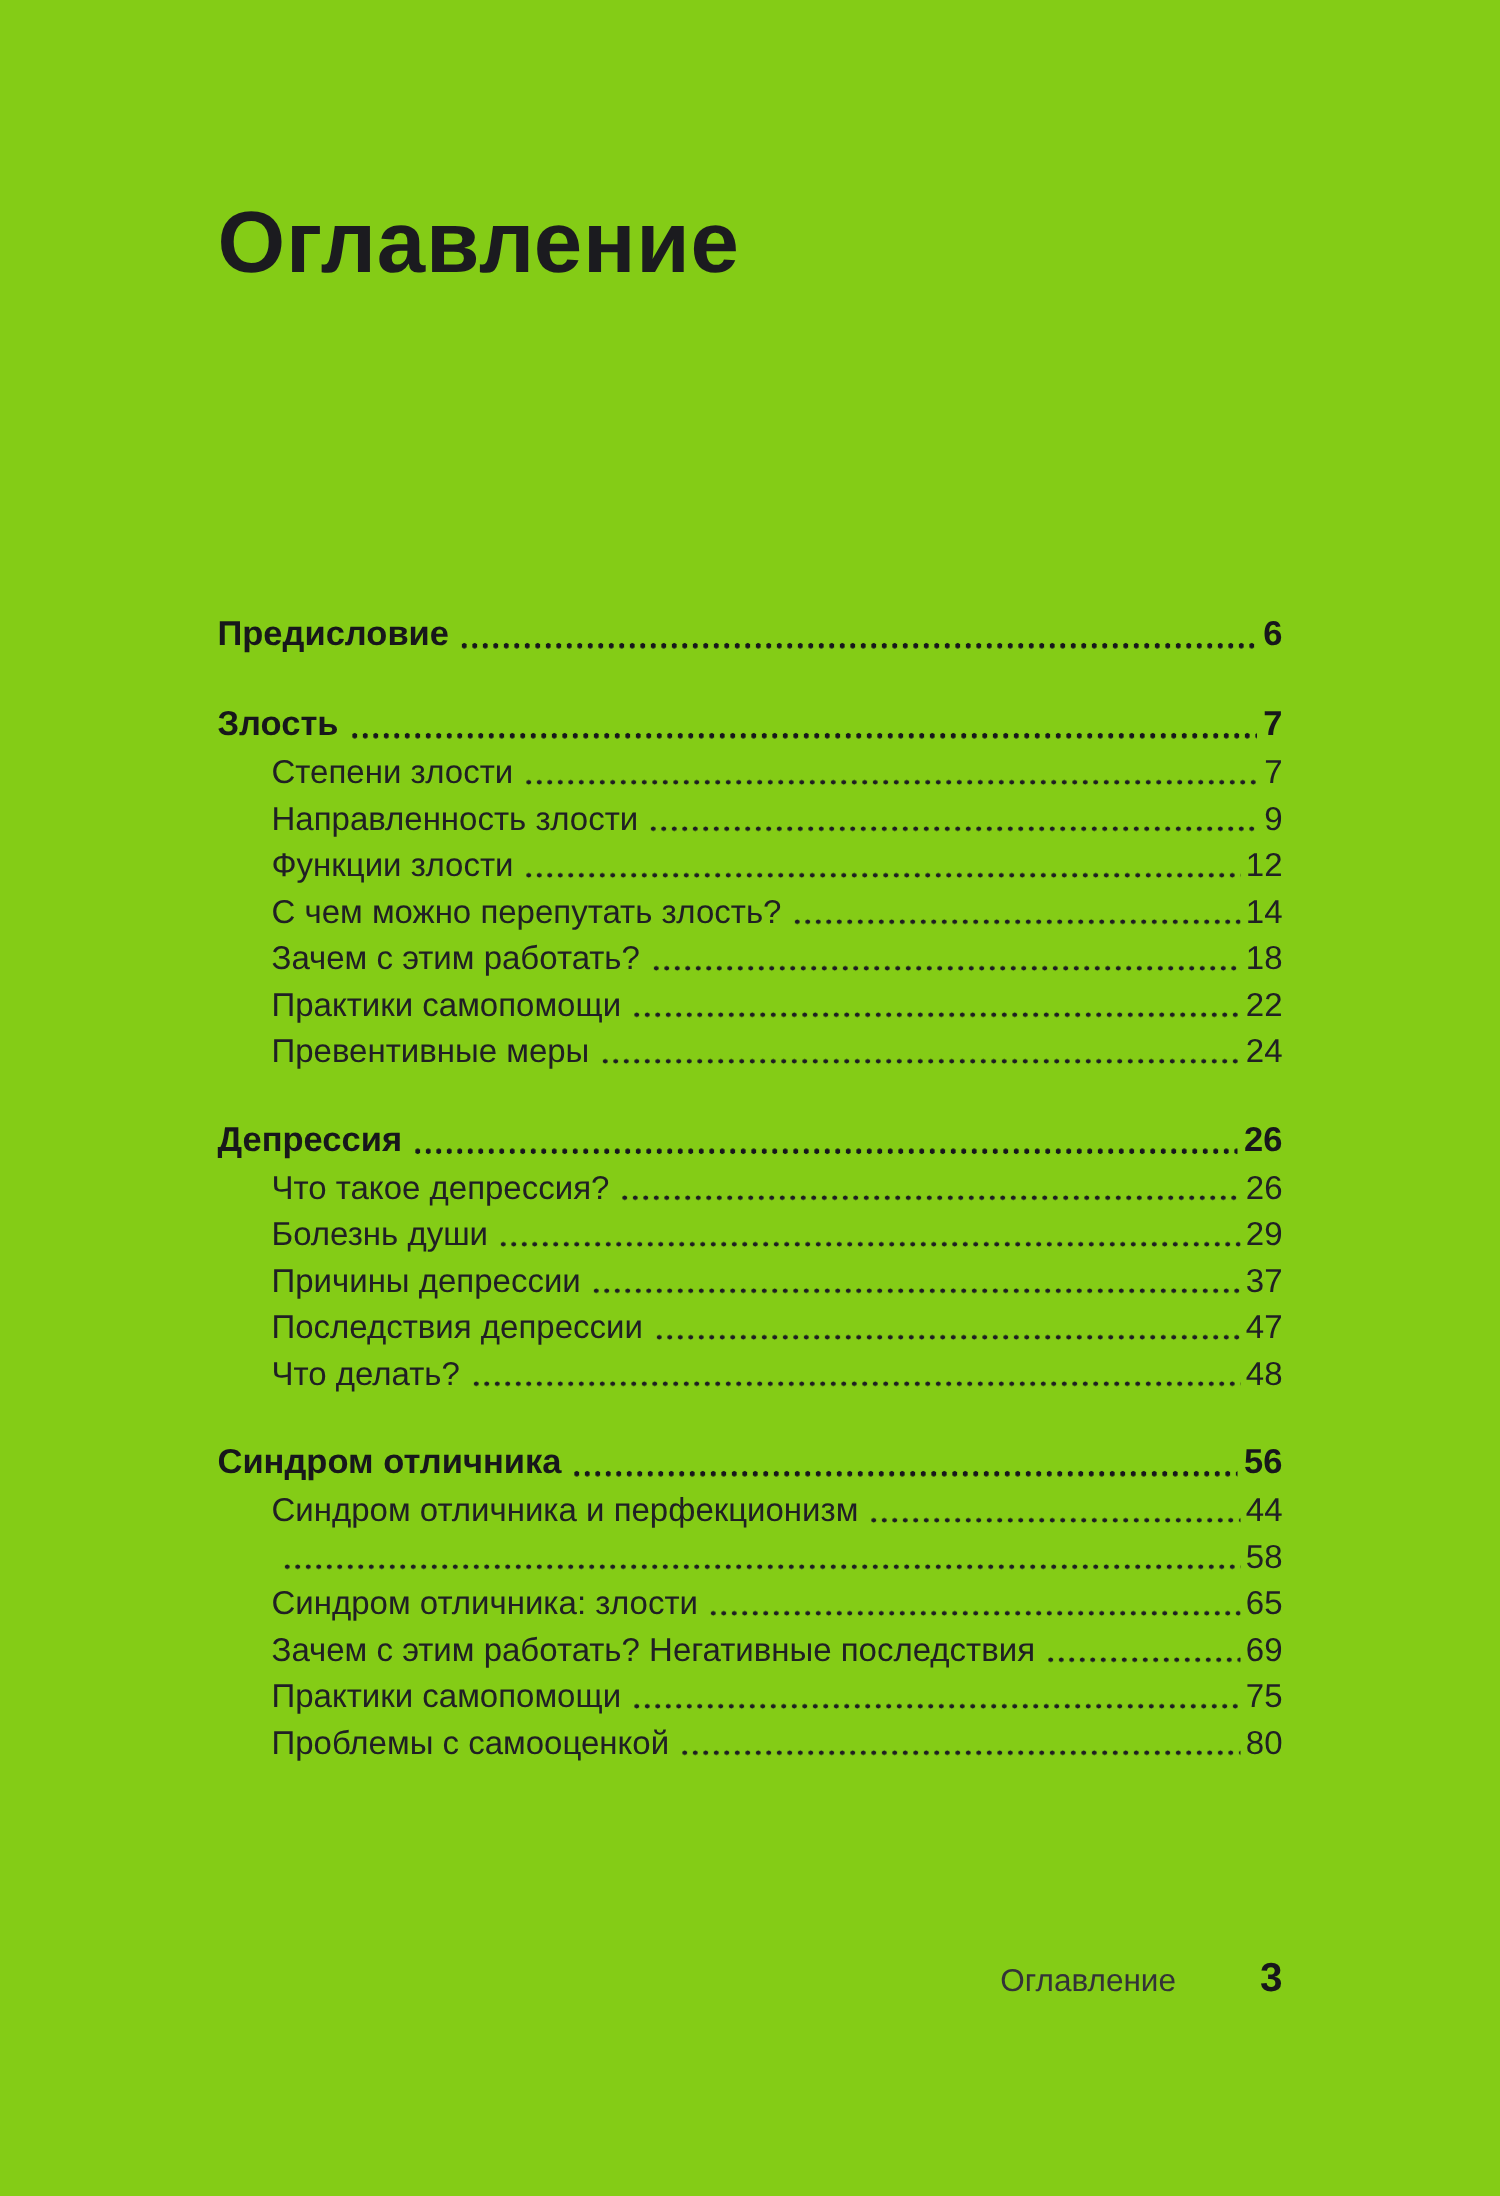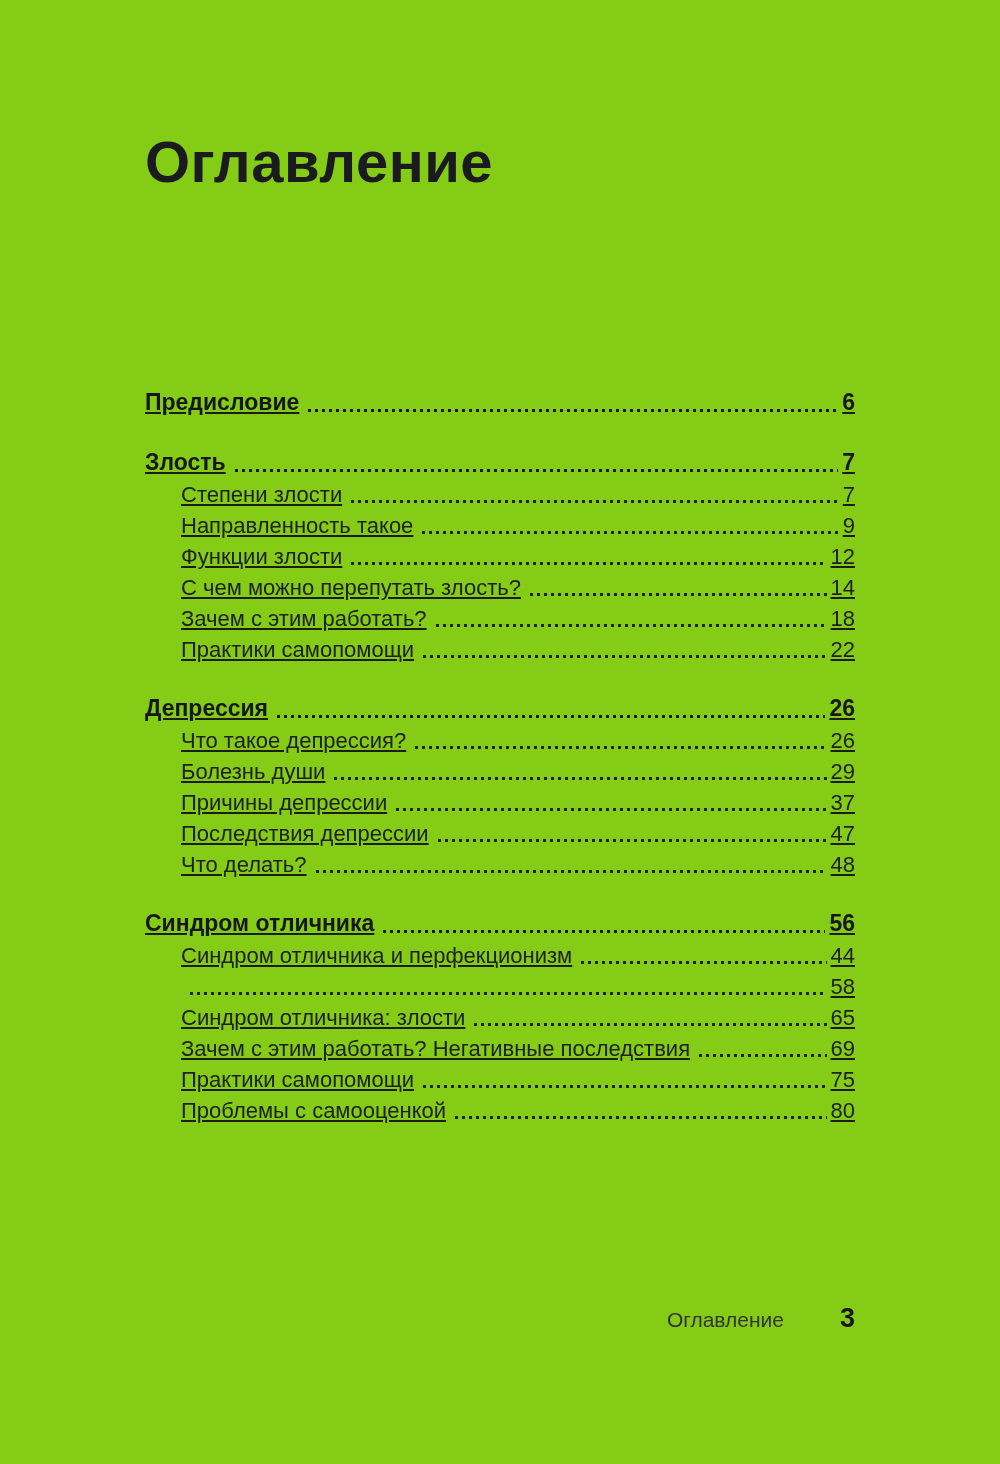--- a/index.html
+++ b/index.html
@@ -25,22 +25,21 @@
     margin: 0;
     font-size: 58px;
     font-weight: 700;
     letter-spacing: 0.5px;
     color: #1b1b1f;
   }
   .toc {
     position: absolute;
     left: 145px;
     right: 145px;
-    top: 385px;
-    text-decoration: underline;
+    top: 405px;
   }
   .toc-row {
     display: flex;
     align-items: flex-end;
     font-size: 22px;
     line-height: 31px;
     color: #202024;
   }
   .toc-row.section {
     font-weight: 700;
@@ -105,21 +104,21 @@
       <span class="toc-title">Злость</span>
       <span class="toc-dots"></span>
       <span class="toc-page">7</span>
     </div>
     <div class="toc-row sub">
       <span class="toc-title">Степени злости</span>
       <span class="toc-dots"></span>
       <span class="toc-page">7</span>
     </div>
     <div class="toc-row sub">
-      <span class="toc-title">Направленность такое</span>
+      <span class="toc-title">Направленность злости</span>
       <span class="toc-dots"></span>
       <span class="toc-page">9</span>
     </div>
     <div class="toc-row sub">
       <span class="toc-title">Функции злости</span>
       <span class="toc-dots"></span>
       <span class="toc-page">12</span>
     </div>
     <div class="toc-row sub">
       <span class="toc-title">С чем можно перепутать злость?</span>
@@ -128,20 +127,25 @@
     </div>
     <div class="toc-row sub">
       <span class="toc-title">Зачем с этим работать?</span>
       <span class="toc-dots"></span>
       <span class="toc-page">18</span>
     </div>
     <div class="toc-row sub">
       <span class="toc-title">Практики самопомощи</span>
       <span class="toc-dots"></span>
       <span class="toc-page">22</span>
+    </div>
+    <div class="toc-row sub">
+      <span class="toc-title">Превентивные меры</span>
+      <span class="toc-dots"></span>
+      <span class="toc-page">24</span>
     </div>
 
     <div class="toc-row section">
       <span class="toc-title">Депрессия</span>
       <span class="toc-dots"></span>
       <span class="toc-page">26</span>
     </div>
     <div class="toc-row sub">
       <span class="toc-title">Что такое депрессия?</span>
       <span class="toc-dots"></span>

